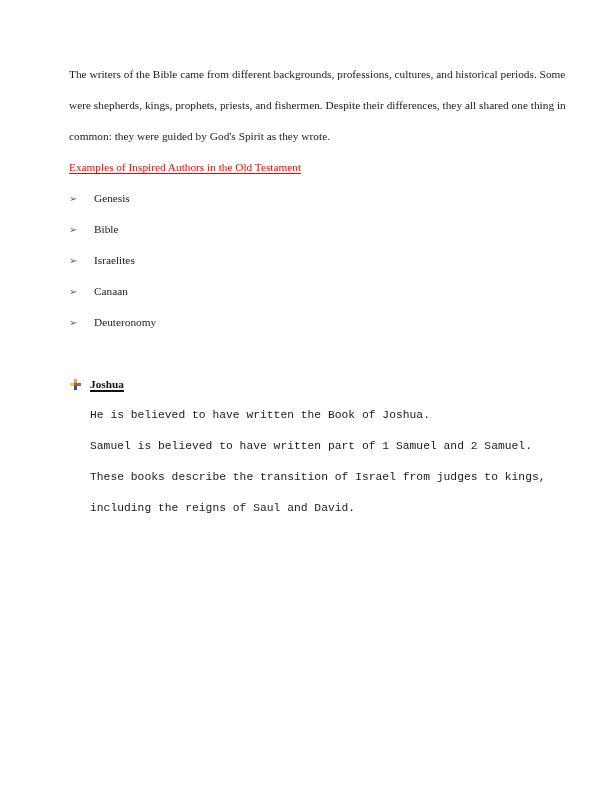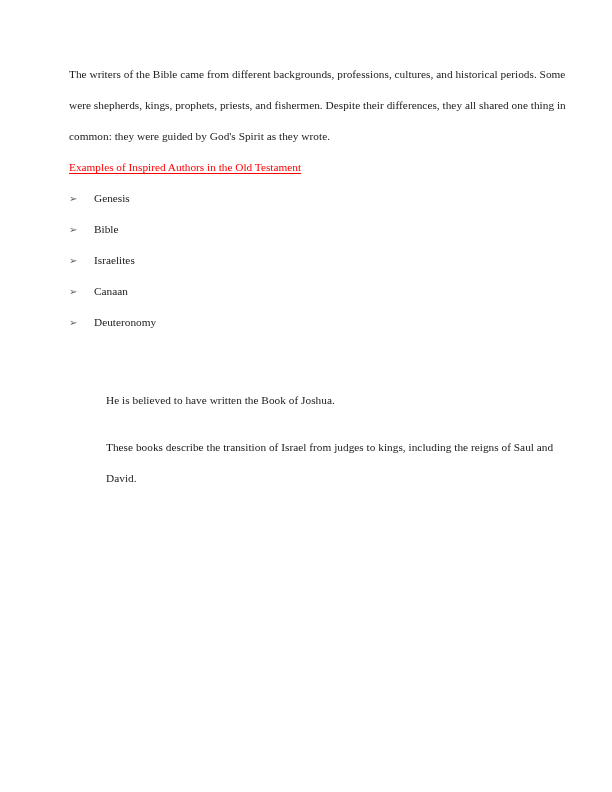--- a/index.html
+++ b/index.html
@@ -112,22 +112,23 @@
   }
   .sub-text {
     font-size: 11.3px;
     line-height: 31px;
     color: #1a1a1a;
     margin-left: 6px;
   }
 
   
   .indent-body {
-    margin: 16px;
+    margin: 0;
     padding-left: 21px;
+    font-family: Liberation Mono, monospace;
   }
   .indent-body .para {
     font-size: 11.3px;
     line-height: 31px;
   }
 
   .spacer-line {
     height: 31px;
   }
 </style>
@@ -165,24 +166,37 @@
       </li>
       <li class="sub-item">
         <span class="sub-arrow">➢</span>
         <span class="sub-text">Deuteronomy</span>
       </li>
     </ul>
 
 
     <div class="spacer-line"></div>
 
+    <div class="author-row">
+      <span class="bullet-cross">
+        <svg width="11" height="11" viewBox="0 0 11 11" aria-hidden="true">
+          <rect x="4" y="0" width="3" height="4" fill="#e8a33d"></rect>
+          <rect x="4" y="7" width="3" height="4" fill="#3b4fa0"></rect>
+          <rect x="0" y="4" width="4" height="3" fill="#f2d14b"></rect>
+          <rect x="7" y="4" width="4" height="3" fill="#8a5fa8"></rect>
+          <rect x="4" y="4" width="3" height="3" fill="#b5533f"></rect>
+        </svg>
+      </span>
+      <span class="author-name bold">Joshua</span>
+    </div>
 
     <div class="indent-body">
       <p class="para">He is believed to have written the Book of Joshua.</p>
     </div>
 
 
     <div class="indent-body">
+      <p class="para">Samuel is believed to have written part of 1 Samuel and 2 Samuel.</p>
       <p class="para">These books describe the transition of Israel from judges to kings, including the reigns of Saul and David.</p>
     </div>
 
   </div>
 </div>
 
 </body></html>

